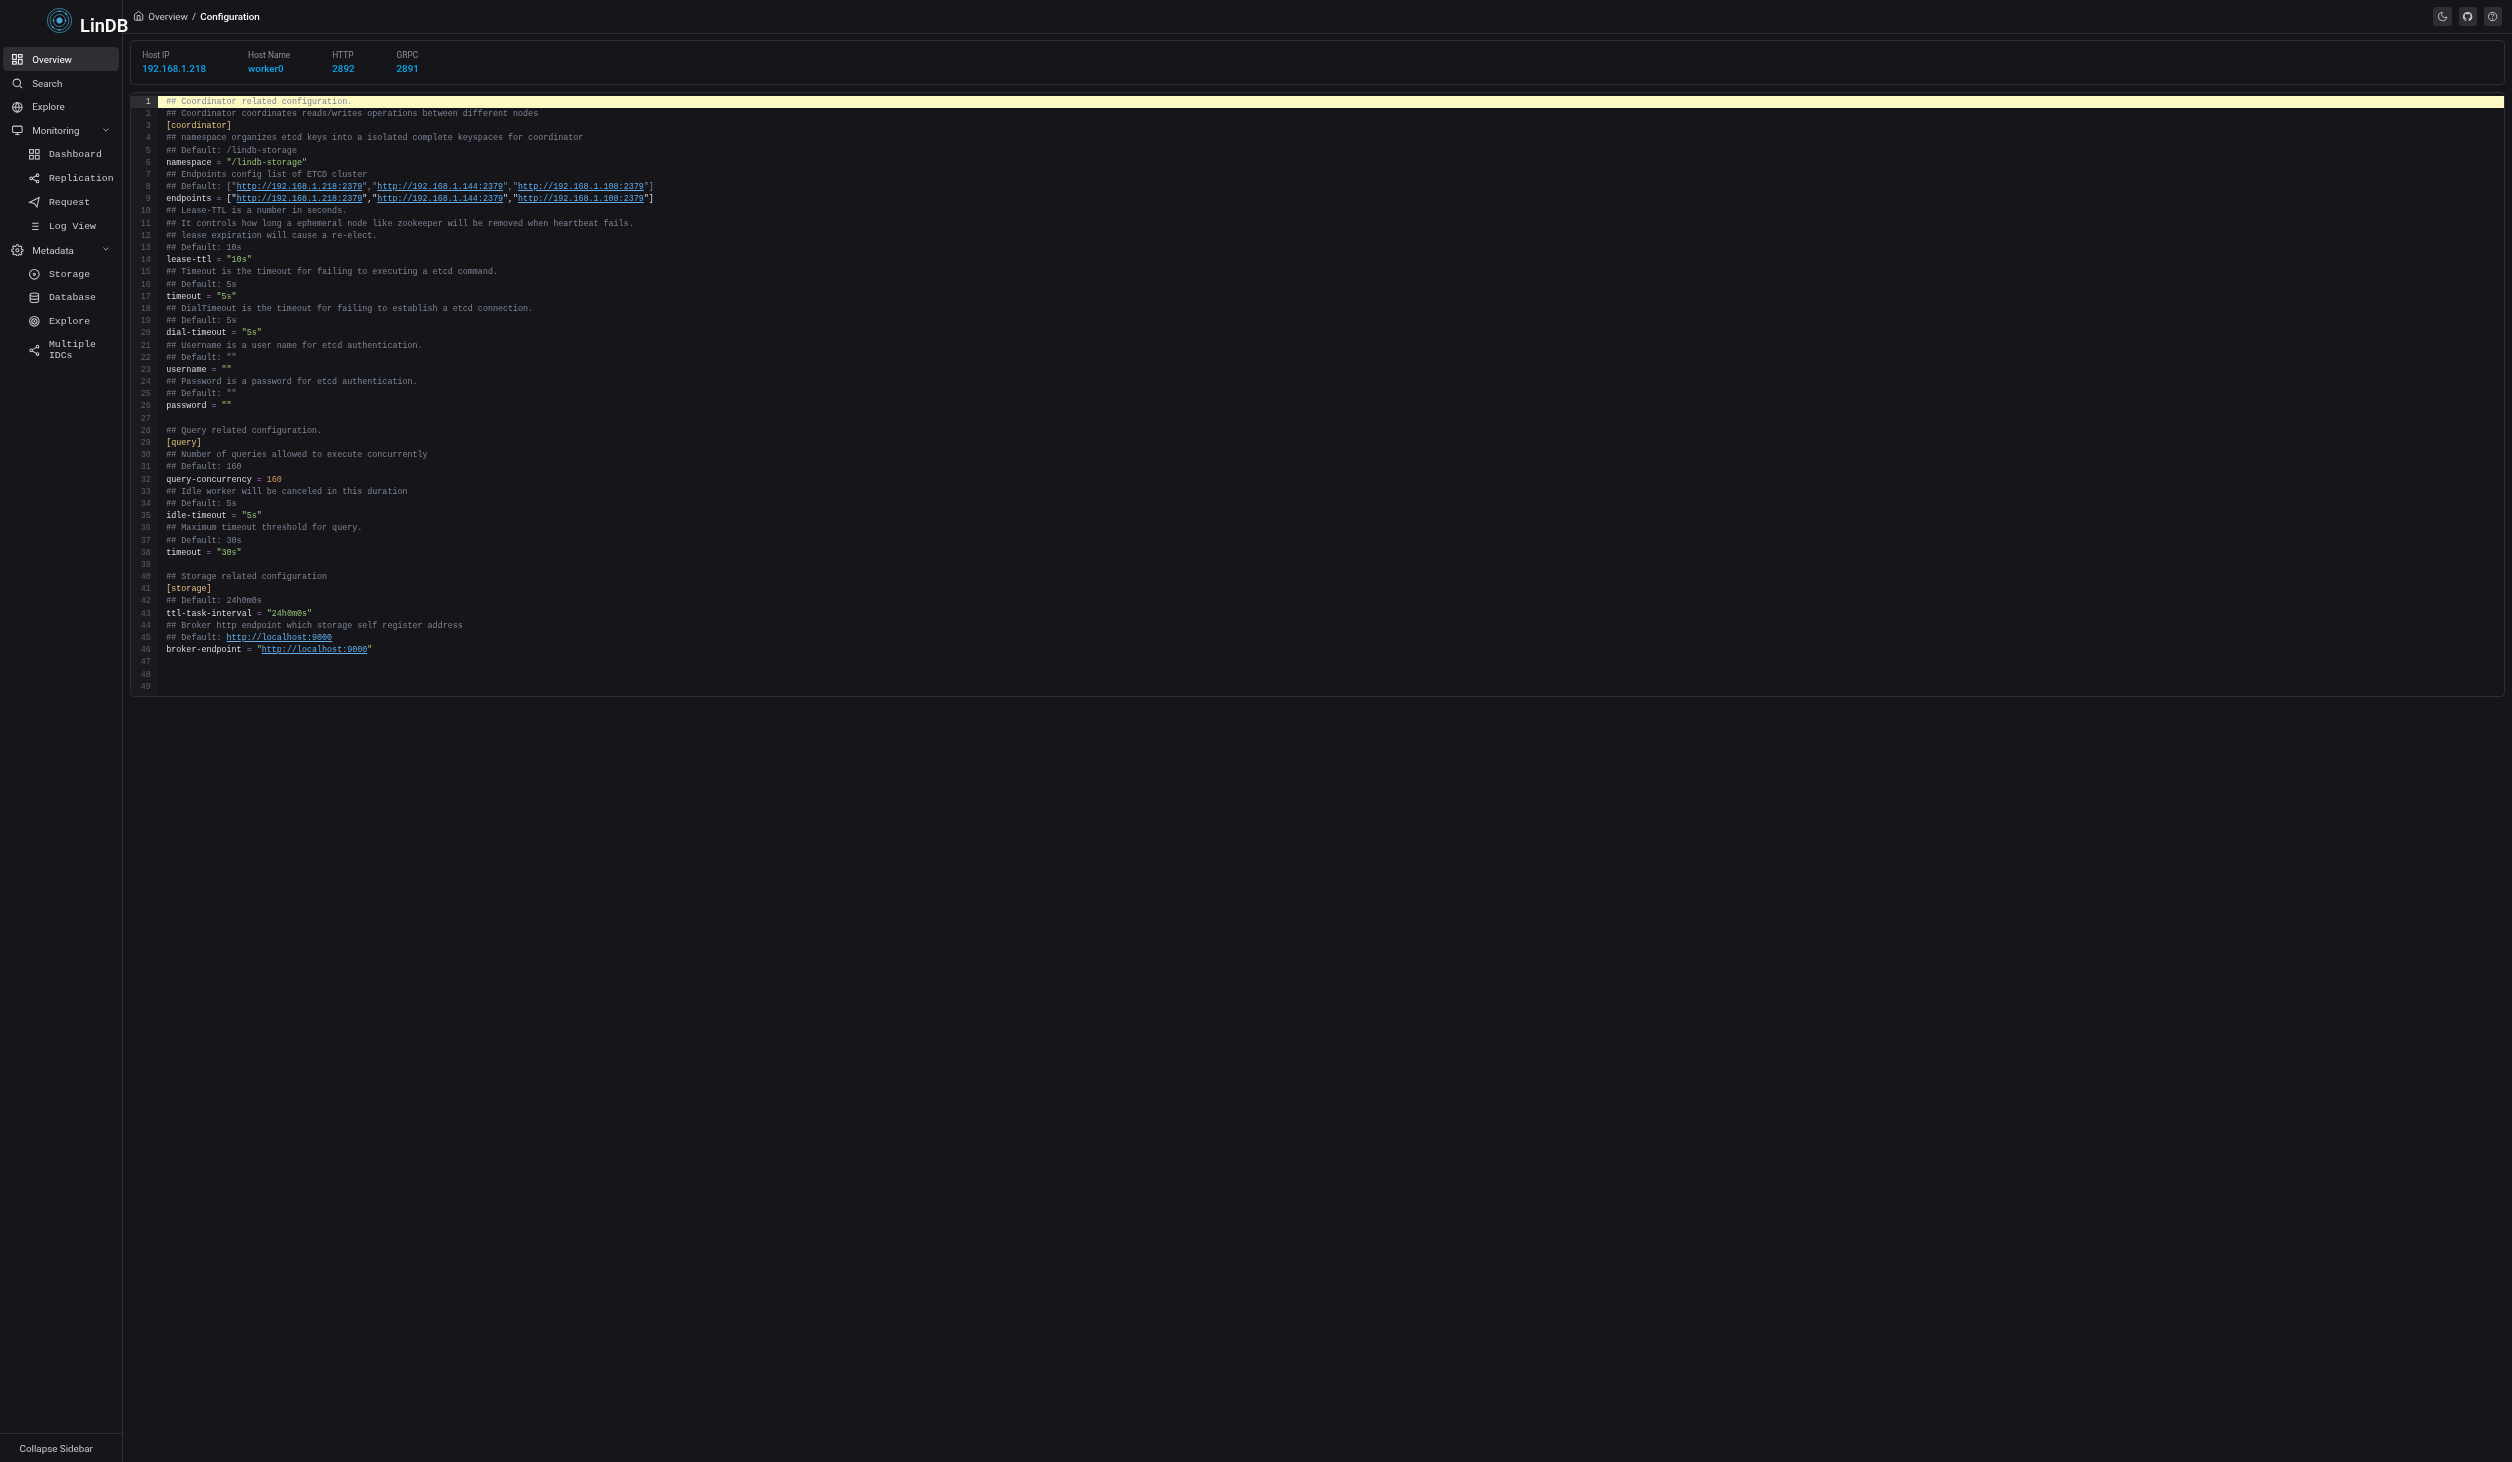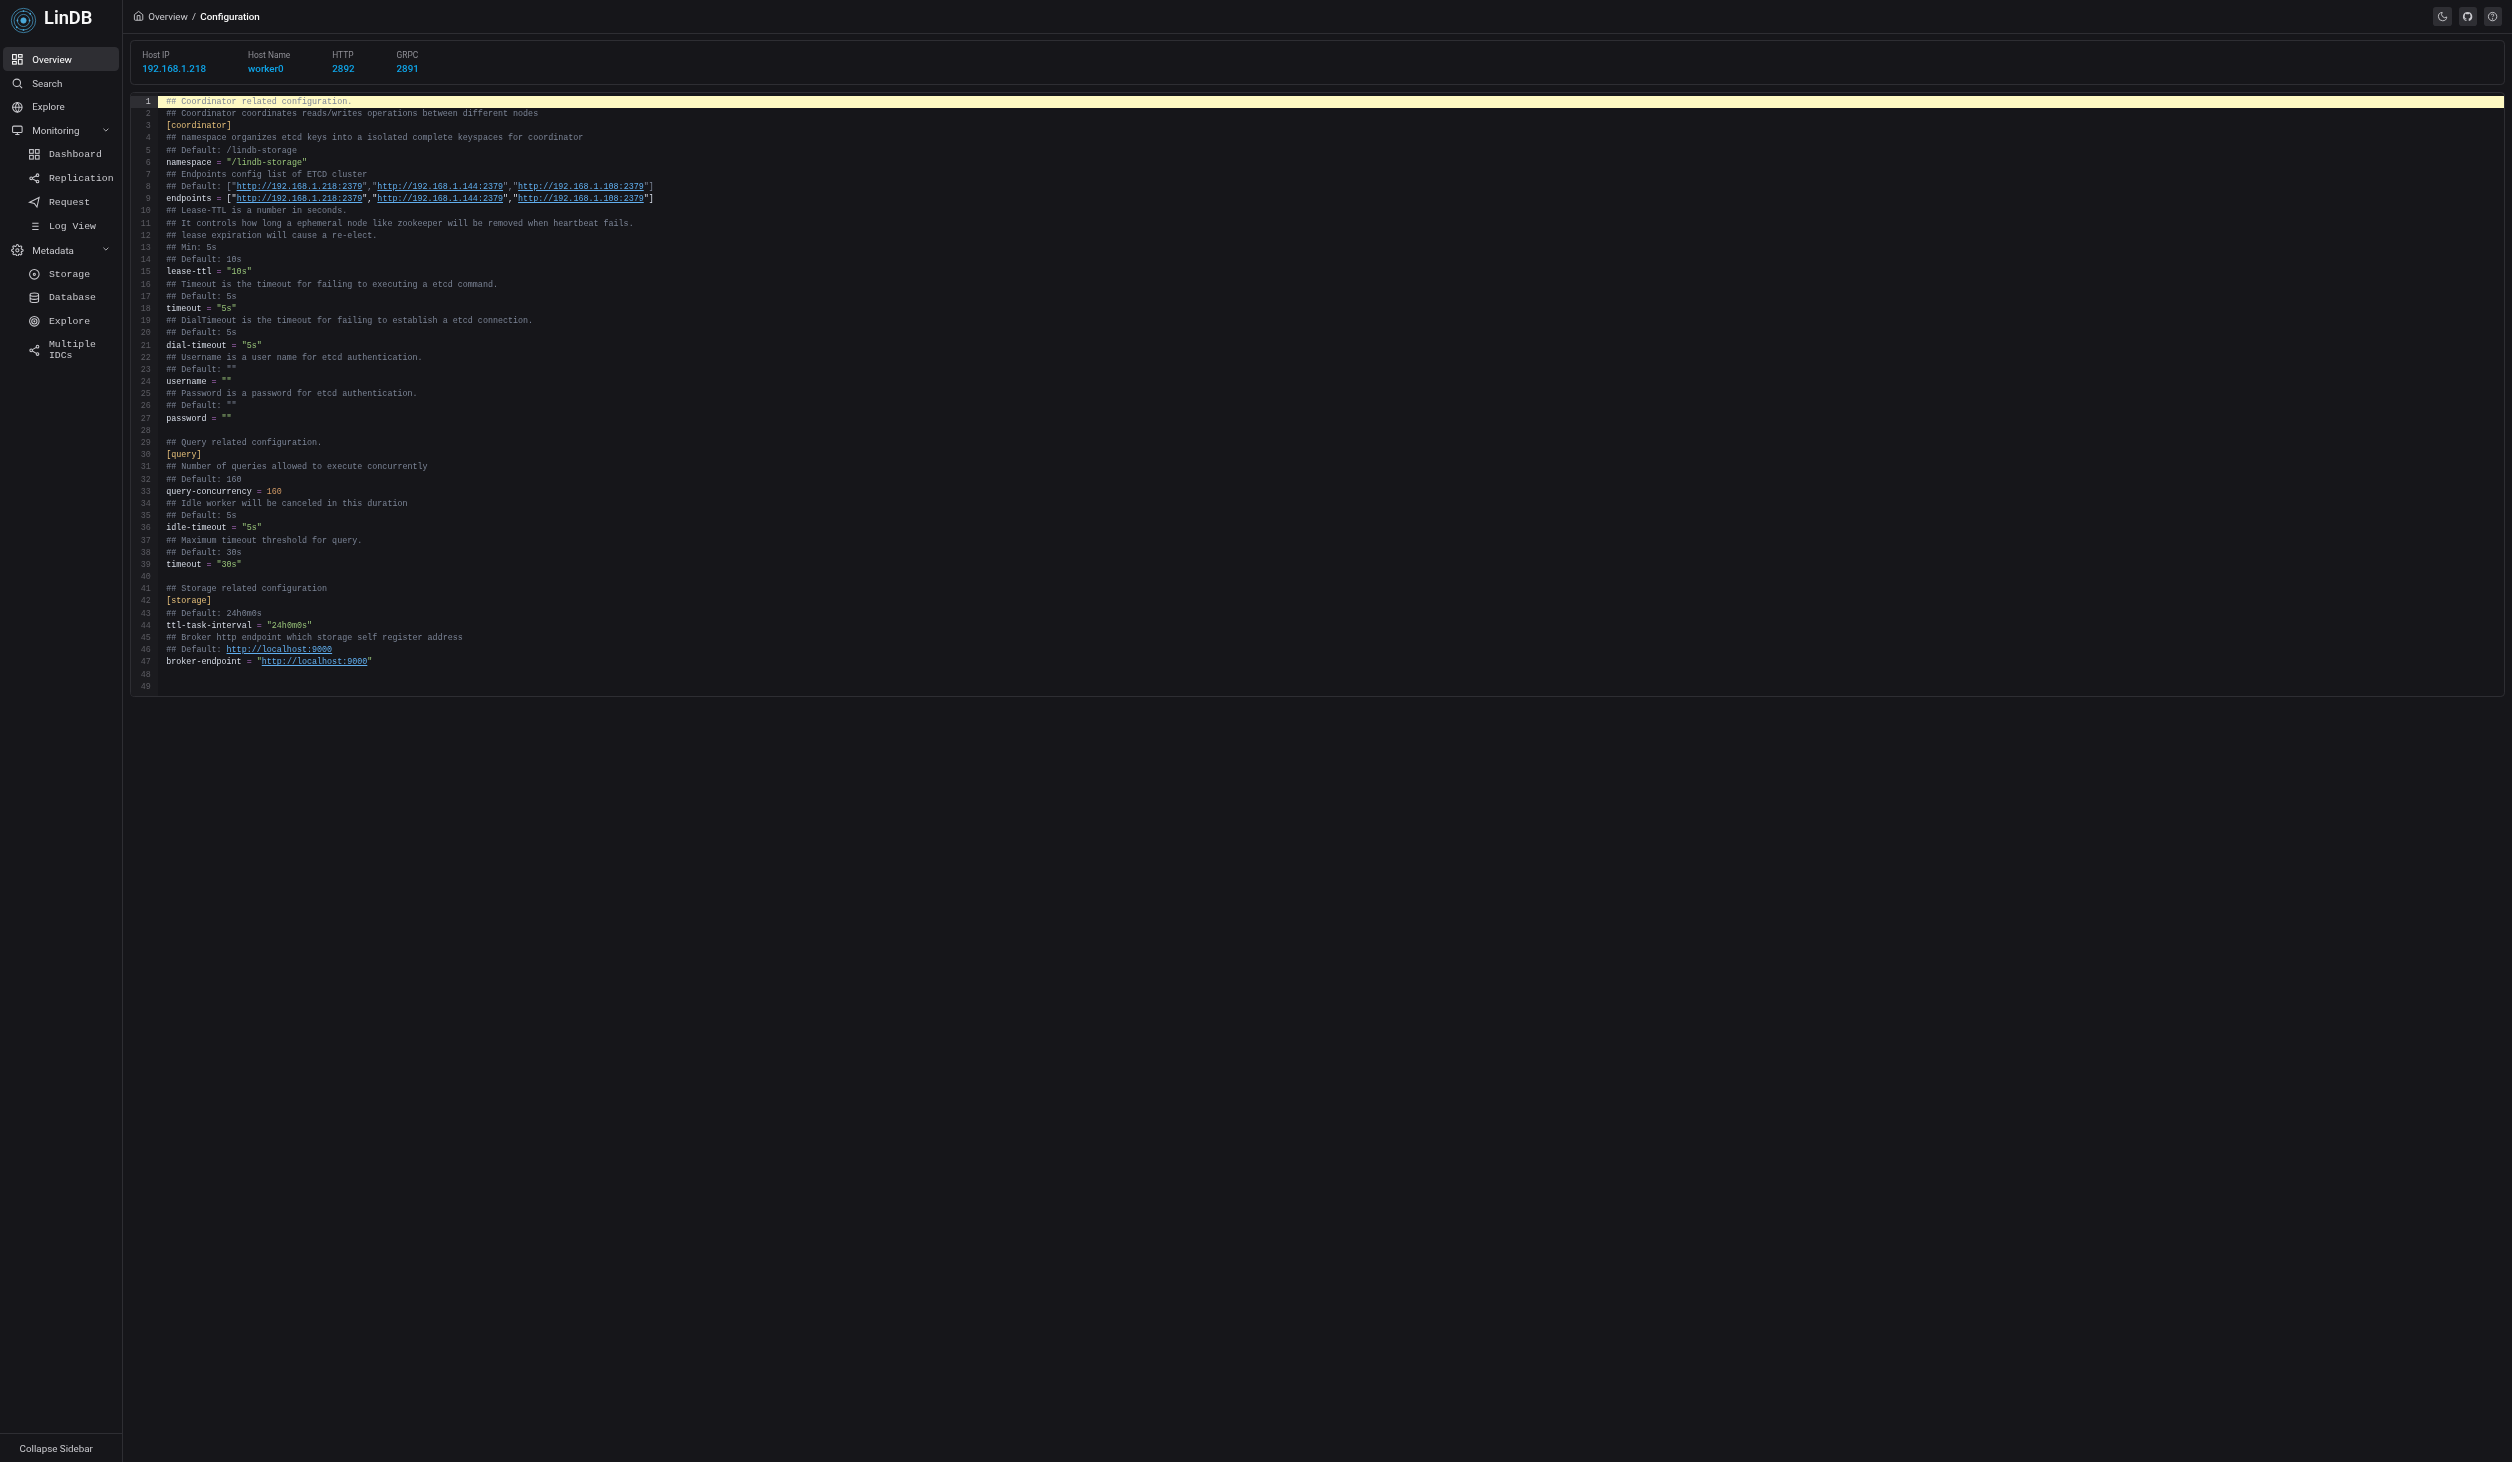--- a/index.html
+++ b/index.html
@@ -1,19 +1,19 @@
 <!DOCTYPE html>
 <html style="font-size:11.2px"><head>
 <meta charset="utf-8">
 <style>
 * { margin:0; padding:0; box-sizing:border-box; }
 body { font-family:-apple-system,BlinkMacSystemFont,"Segoe UI",Roboto,sans-serif; background:#16161a; color:#f9f9f9; font-size:9.8px; overflow:hidden; }
 .app { display:flex; height:100vh; }
 .sidebar { width:123px; background:#16161a; border-right:0.7px solid #2e2e33; display:flex; flex-direction:column; }
-.logo-row { display:flex; align-items:flex-start; gap:7px; padding:7px 10px; }
+.logo-row { display:flex; align-items:flex-end; gap:7px; padding:7px 22px;margin-left:24px; }
 .logo-icon svg { width:27px; height:27px; }
 .logo-text { font-size:18.3px; font-weight:600; color:#f9f9f9; }
 .nav { flex:1; padding:4.2px 2.8px; overflow:auto; }
 .nav-item { display:flex; align-items:center; gap:8.4px; padding:5.6px 8.4px; border-radius:4.2px; color:#c9c9ce; cursor:pointer; font-size:9.8px; }
 .nav-item.active { background:#2e2e33; color:#fff; }
 .nav-item .icon { width:12.7px; height:12.7px; display:flex; align-items:center; justify-content:center; }
 .nav-item .icon svg { width:12.7px; height:12.7px; stroke:currentColor; }
 .nav-item.child { padding-left:25px;font-family:Liberation Mono, monospace; }
 .nav-item .chev { margin-left:auto; }
 .collapse-row { display:flex; align-items:center; gap:8.4px; padding:8.4px 11.2px; border-top:0.7px solid #2e2e33; color:#c9c9ce; cursor:pointer; font-size:9.8px; }
@@ -323,21 +323,20 @@
             <div class="ln"><span class="c-section">[coordinator]</span></div>
             <div class="ln"><span class="c-comment">## namespace organizes etcd keys into a isolated complete keyspaces for coordinator</span></div>
             <div class="ln"><span class="c-comment">## Default: /lindb-storage</span></div>
             <div class="ln"><span class="c-key">namespace</span><span class="c-op"> = </span><span class="c-str">"/lindb-storage"</span></div>
             <div class="ln"><span class="c-comment">## Endpoints config list of ETCD cluster</span></div>
             <div class="ln"><span class="c-comment">## Default: ["</span><span class="c-url">http://192.168.1.218:2379</span><span class="c-comment">","</span><span class="c-url">http://192.168.1.144:2379</span><span class="c-comment">","</span><span class="c-url">http://192.168.1.108:2379</span><span class="c-comment">"]</span></div>
             <div class="ln"><span class="c-key">endpoints</span><span class="c-op"> = </span><span class="c-key">["</span><span class="c-url">http://192.168.1.218:2379</span><span class="c-key">","</span><span class="c-url">http://192.168.1.144:2379</span><span class="c-key">","</span><span class="c-url">http://192.168.1.108:2379</span><span class="c-key">"]</span></div>
             <div class="ln"><span class="c-comment">## Lease-TTL is a number in seconds.</span></div>
             <div class="ln"><span class="c-comment">## It controls how long a ephemeral node like zookeeper will be removed when heartbeat fails.</span></div>
             <div class="ln"><span class="c-comment">## lease expiration will cause a re-elect.</span></div>
-            <div class="ln"><span class="c-comment">## Min: 5s</span></div>
             <div class="ln"><span class="c-comment">## Default: 10s</span></div>
             <div class="ln"><span class="c-key">lease-ttl</span><span class="c-op"> = </span><span class="c-str">"10s"</span></div>
             <div class="ln"><span class="c-comment">## Timeout is the timeout for failing to executing a etcd command.</span></div>
             <div class="ln"><span class="c-comment">## Default: 5s</span></div>
             <div class="ln"><span class="c-key">timeout</span><span class="c-op"> = </span><span class="c-str">"5s"</span></div>
             <div class="ln"><span class="c-comment">## DialTimeout is the timeout for failing to establish a etcd connection.</span></div>
             <div class="ln"><span class="c-comment">## Default: 5s</span></div>
             <div class="ln"><span class="c-key">dial-timeout</span><span class="c-op"> = </span><span class="c-str">"5s"</span></div>
             <div class="ln"><span class="c-comment">## Username is a user name for etcd authentication.</span></div>
             <div class="ln"><span class="c-comment">## Default: ""</span></div>

